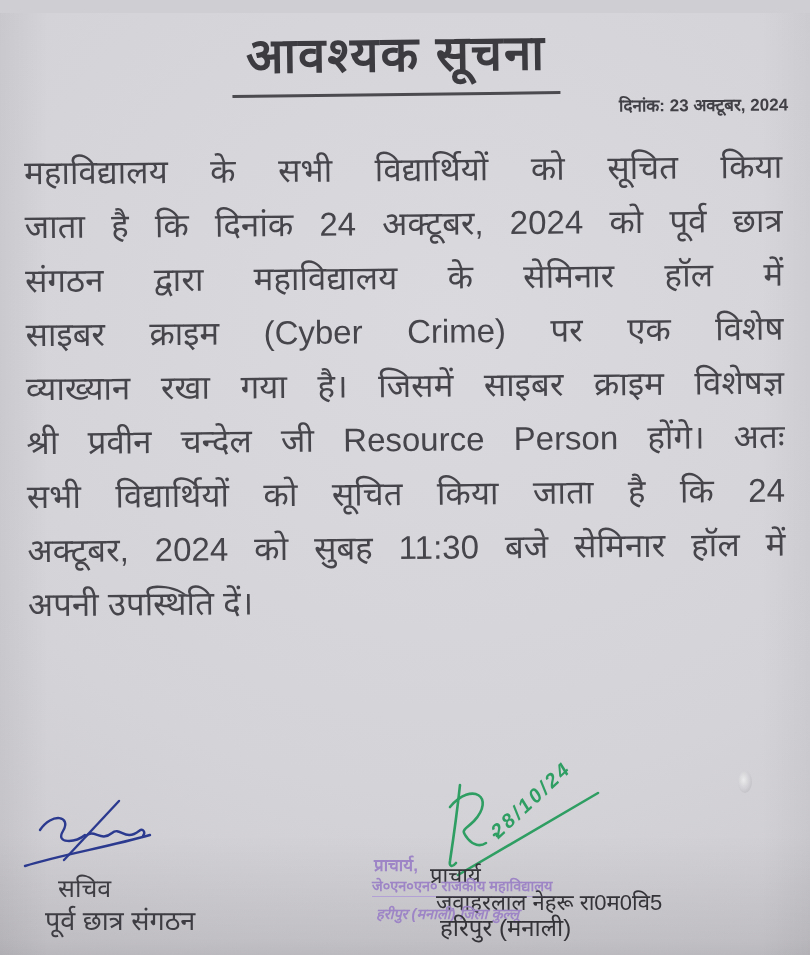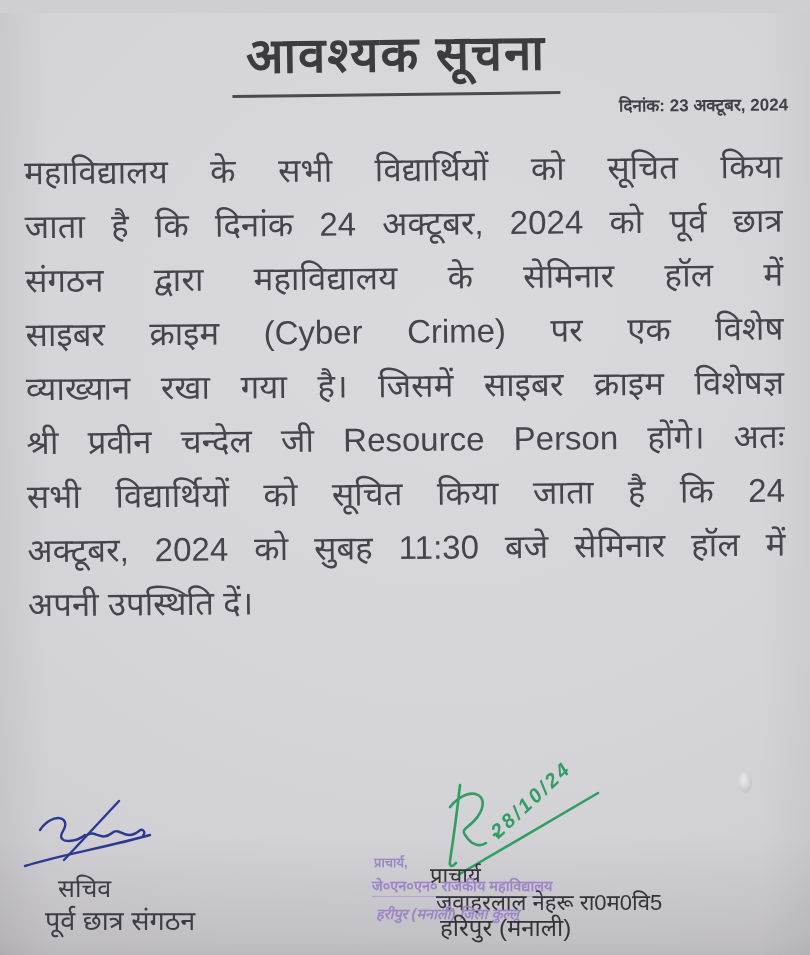--- a/index.html
+++ b/index.html
@@ -48,21 +48,21 @@
   
   .sign-right{position:absolute;left:372px;top:758px;width:340px;height:190px;}
   .sign-right .sig-svg{position:absolute;left:48px;top:2px;}
   .hand-date{
     position:absolute;left:122px;top:52px;
     font-size:20px;font-weight:bold;color:#2f9e62;
     transform:rotate(-43deg);transform-origin:left center;
     letter-spacing:3px;font-style:italic;
   }
   .stamp{color:#9d85c6;position:absolute;font-weight:bold;}
-  .stamp-role{left:2px;top:82px;font-size:13px;}
+  .stamp-role{left:2px;top:82px;font-size:17px;}
   .stamp-inst{left:0px;top:104px;font-size:14.5px;border-bottom:1px solid #b3a0d4;padding-bottom:1px;}
   .stamp-place{left:4px;top:132px;font-size:14.5px;font-style:italic;}
   .printed{color:#333338;position:absolute;text-align:right;}
   .printed-role{left:58px;top:88px;font-size:22px;}
   .printed-inst{left:64px;top:115px;font-size:22px;}
   .printed-place{left:68px;top:139px;font-size:24px;}
   .blemish{
     position:absolute;left:738px;top:758px;width:14px;height:22px;border-radius:50%;
     background:radial-gradient(ellipse at 40% 40%, rgba(255,255,255,0.55), rgba(0,0,0,0.06) 70%, rgba(0,0,0,0) 100%);
   }

